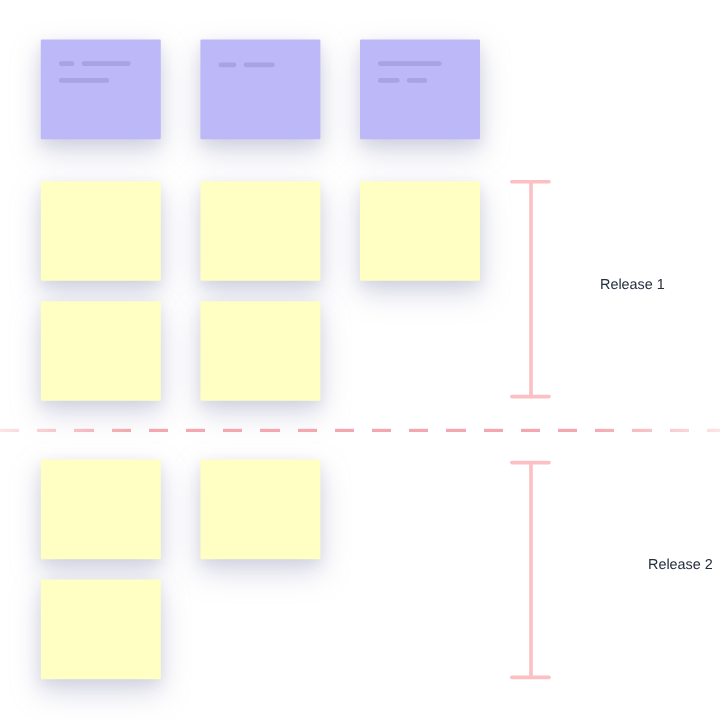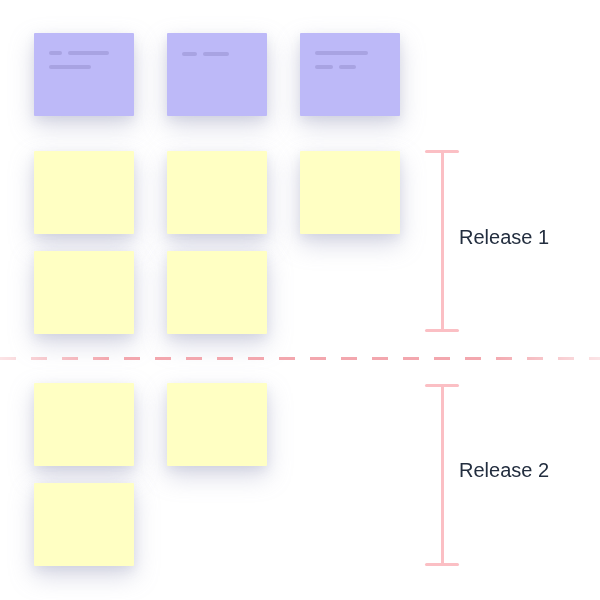--- a/index.html
+++ b/index.html
@@ -73,22 +73,22 @@
     left: 50%;
     margin-left: -1.5px;
     top: 1px;
     bottom: 1px;
     width: 3px;
     border-radius: 1.5px;
     background: var(--bracket, #fbbfc4);
   }
   .release-label {
     position: absolute;
-    left: 459px;
-    font-size: 20px;
+    left: 500px;
+    font-size: 12px;
     line-height: 20px;
     color: var(--label-text, #232e3f);
     white-space: nowrap;
   }
 </style>
 </head>
 <body>
 
 <div class="board">
 
@@ -134,15 +134,15 @@
     <div class="stem"></div>
     <div class="cap bottom"></div>
   </div>
   <div class="release-label" style="top:227px;">Release 1</div>
 
   <div class="bracket" style="top:384px; height:182px;">
     <div class="cap top"></div>
     <div class="stem"></div>
     <div class="cap bottom"></div>
   </div>
-  <div class="release-label" style="top:460px;">Release 2</div>
+  <div class="release-label" style="top:460px;margin-left:40px;">Release 2</div>
 
 </div>
 
 </body></html>

